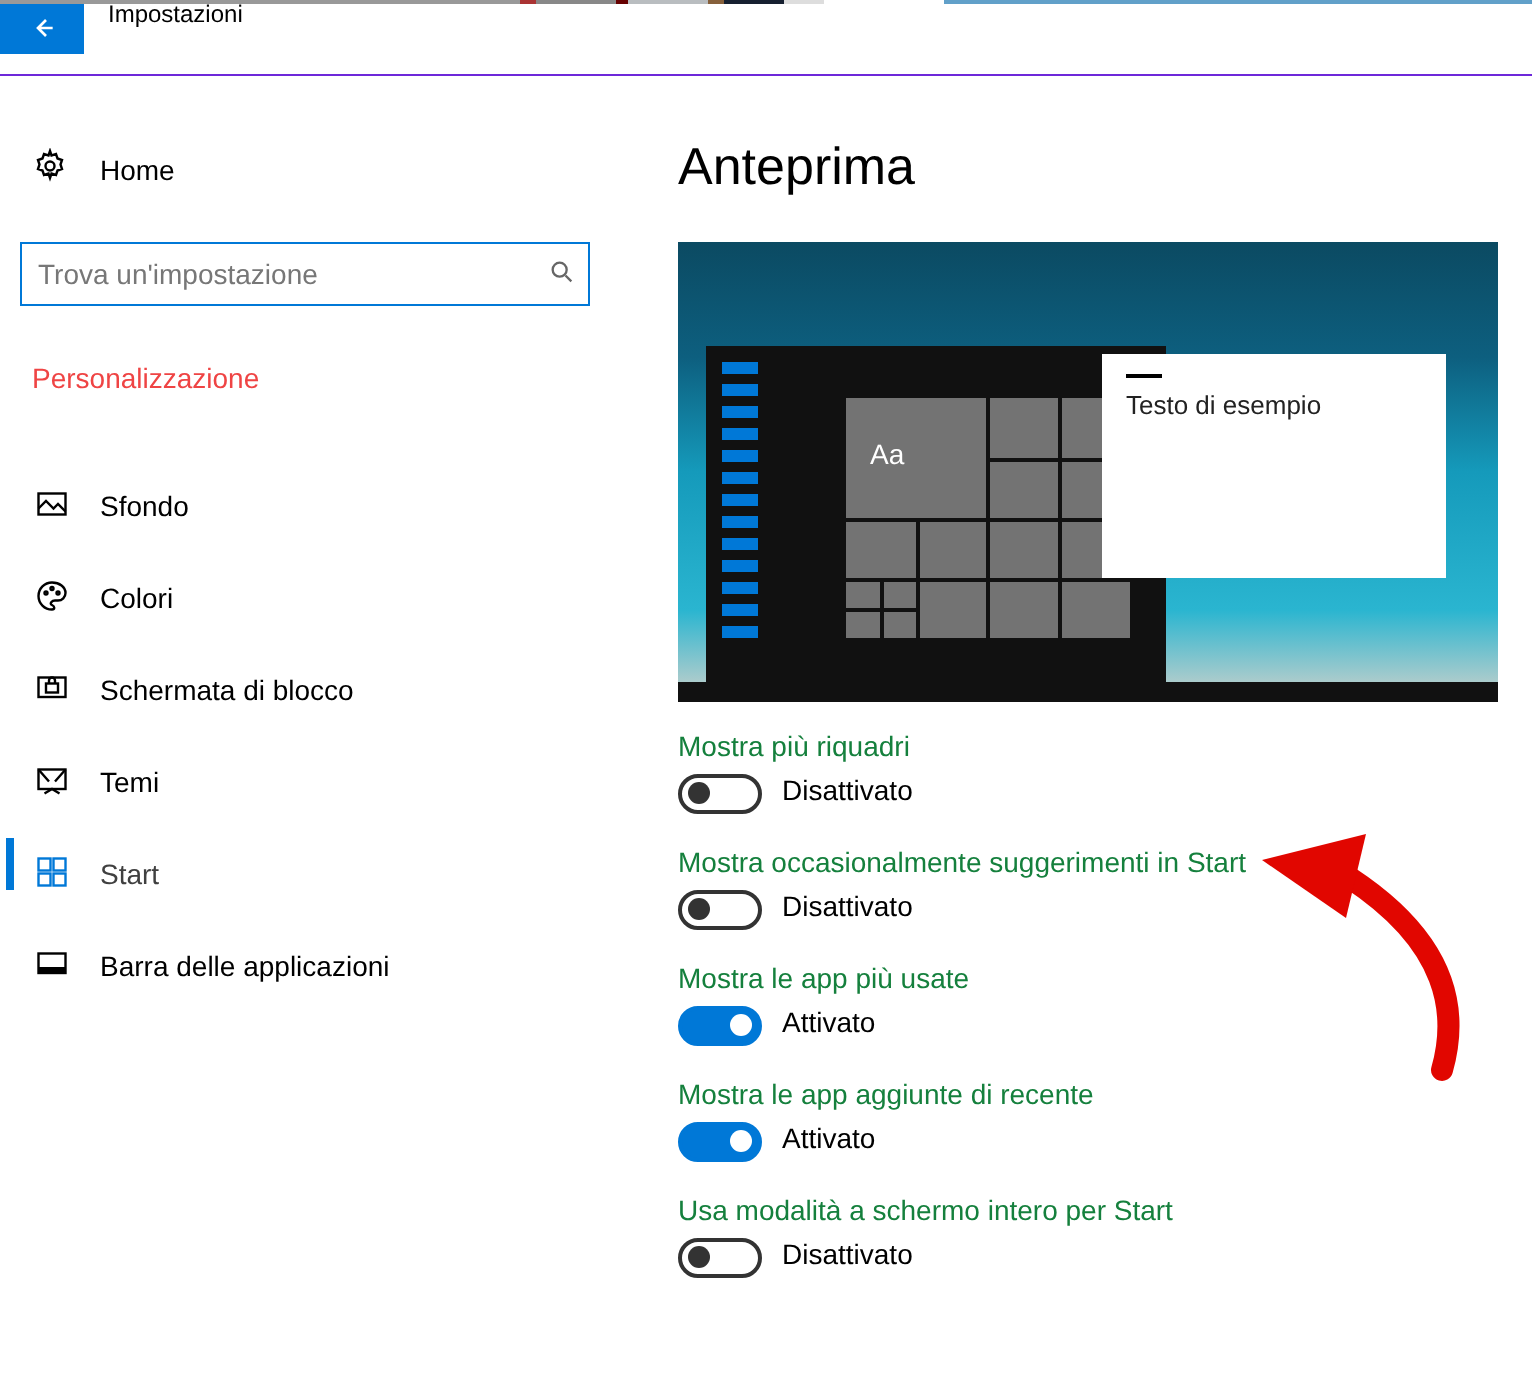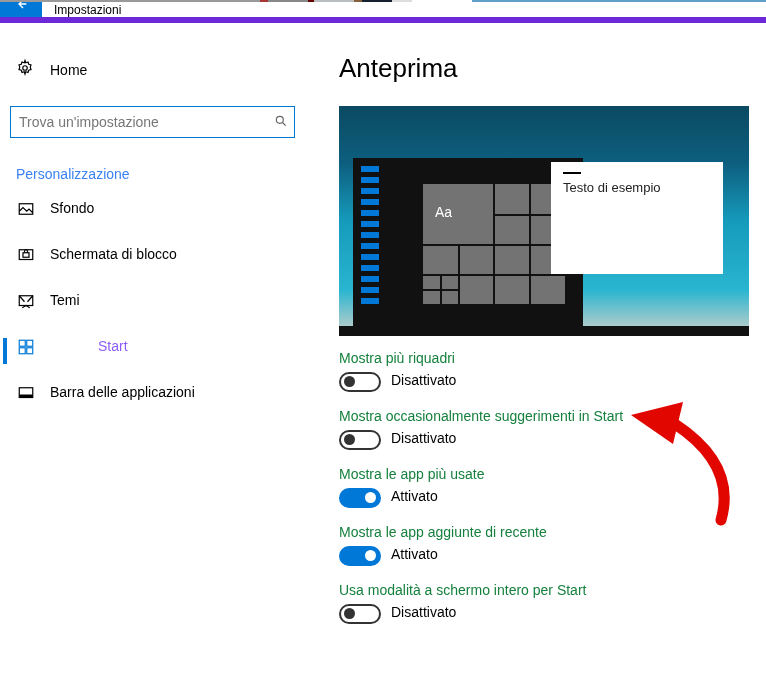--- a/index.html
+++ b/index.html
@@ -7,24 +7,24 @@
     font-family: "Segoe UI", Arial, sans-serif;
     font-size: 14px;
     color: #000;
     background: #fff;
     width: 766px;
     height: 690px;
     overflow: hidden;
     position: relative;
   }
   .titlebar {
-    height: 23px;
-    display: flex;
-    align-items: flex-end;
-    border-bottom: 6px solid #6d28d9;
+    height: 38px;
+    display: flex;
+    align-items: flex-start;
+    border-bottom: 1px solid #6d28d9;
     position: relative;
   }
   .titlebar-top-accent {
     position:absolute;
     top:0; left:0; right:0;
     height:2px;
     display:flex;
   }
   .titlebar-top-accent span{ display:block; height:2px; }
   .back-btn {
@@ -71,38 +71,38 @@
     flex: 1;
     border: none;
     outline: none;
     font-size: 14px;
     color: #555;
     background: transparent;
   }
   .search-box input::placeholder { color: #777; font-style: normal; }
   .search-box .mag { color:#555; font-size:14px;}
   .section-label {
-    color: #3b82f6;
+    color: #ef4444;
     font-size: 14px;
     margin-top: 28px;
     padding-left: 6px;
   }
   .nav-list { margin-top: 18px; }
   .nav-item {
     display: flex;
-    align-items: flex-start;
+    align-items: flex-end;
     height: 46px;
     padding: 0 6px;
     cursor: pointer;
     border-left: 3px solid transparent;
     margin-left: -3px;
   }
   .nav-item .ic { width: 20px; display:flex; align-items:center; justify-content:center; color:#000;}
   .nav-item .lbl { margin-left: 14px; }
-  .nav-item.active { color: #8b5cf6; gap: 48px; }
+  .nav-item.active { color: #404040; }
   .nav-item.active .ic { color:#0078d7;}
   .side-marker {
     position:absolute;
     left:0;
     width:4px;
     height:26px;
     background:#0078d7;
   }
   .main {
     flex: 1;
@@ -275,20 +275,31 @@
           <svg viewBox="0 0 24 24" width="18" height="18" fill="none" stroke="currentColor" stroke-width="1.6">
               <rect x="3" y="5" width="18" height="14"></rect>
               <path d="M3 15l5-5 5 5 3-3 5 5"></path>
             </svg>
         </span>
         <span class="lbl">Sfondo</span>
       </div>
       <div class="nav-item">
         <span class="ic">
           <svg viewBox="0 0 24 24" width="18" height="18" fill="none" stroke="currentColor" stroke-width="1.6">
+              <path d="M12 3a9 9 0 1 0 0 18c2 0 2-2 0-3s0-3 2-3h2a5 5 0 0 0 5-5c0-4-4-7-9-7z"></path>
+              <circle cx="8" cy="10" r="1"></circle>
+              <circle cx="12" cy="7" r="1"></circle>
+              <circle cx="16" cy="10" r="1"></circle>
+            </svg>
+        </span>
+        <span class="lbl">Colori</span>
+      </div>
+      <div class="nav-item">
+        <span class="ic">
+          <svg viewBox="0 0 24 24" width="18" height="18" fill="none" stroke="currentColor" stroke-width="1.6">
               <rect x="3" y="5" width="18" height="13"></rect>
               <rect x="8" y="9" width="8" height="6"></rect>
               <path d="M10 9V7a2 2 0 0 1 4 0v2"></path>
             </svg>
         </span>
         <span class="lbl">Schermata di blocco</span>
       </div>
       <div class="nav-item">
         <span class="ic">
           <svg viewBox="0 0 24 24" width="18" height="18" fill="none" stroke="currentColor" stroke-width="1.6">

